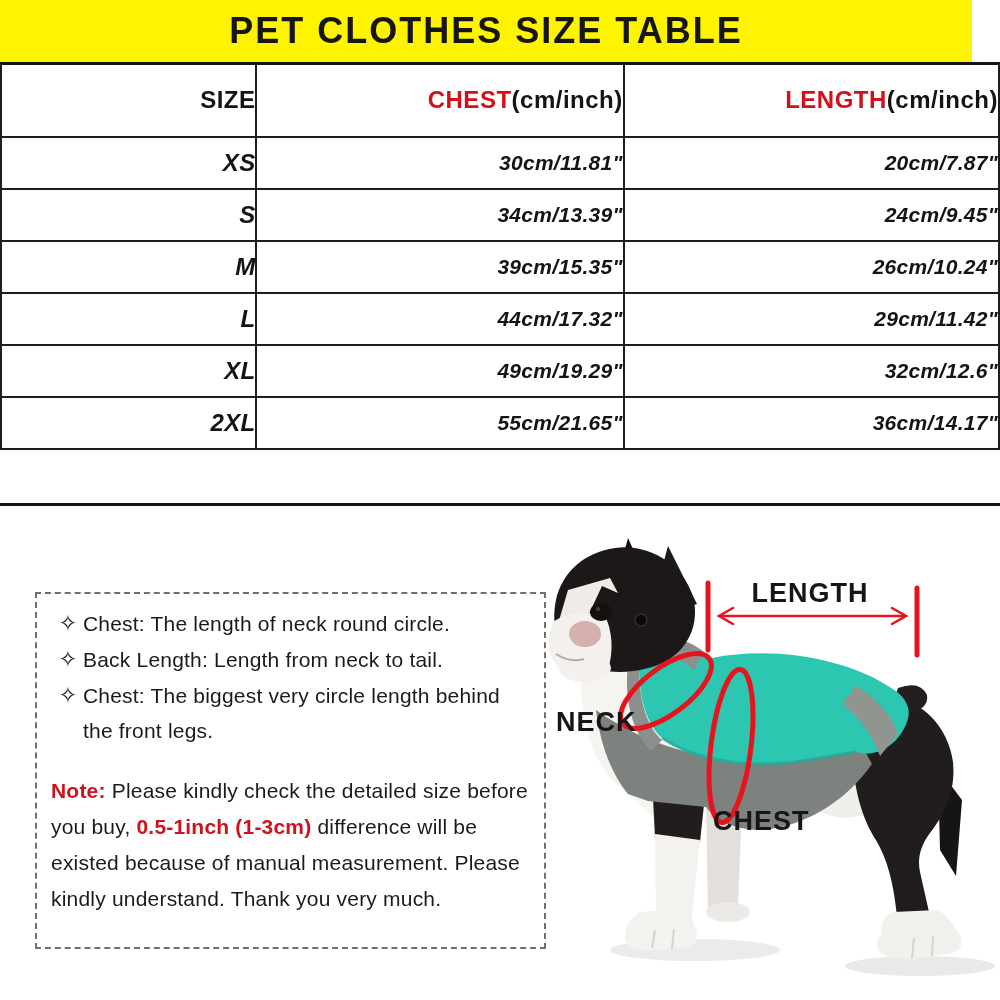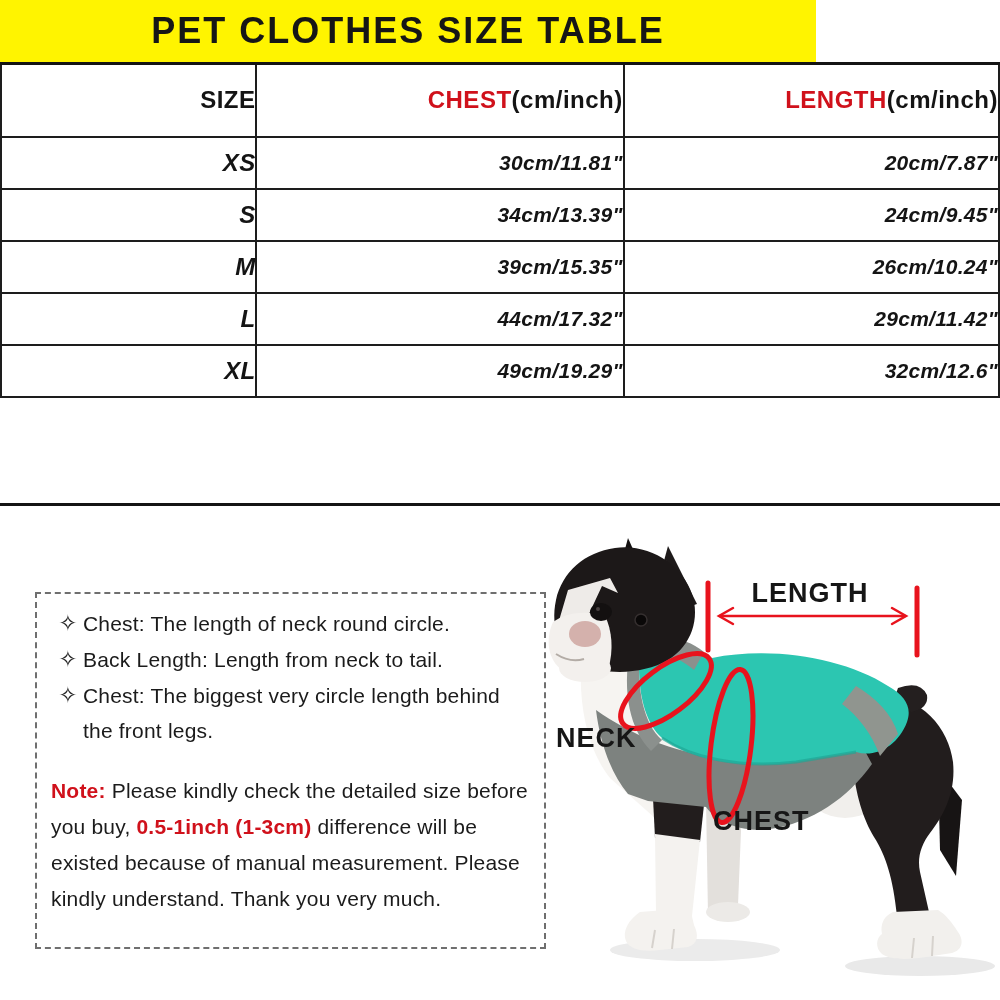--- a/index.html
+++ b/index.html
@@ -3,21 +3,21 @@
 <meta charset="utf-8">
 <style>
   html,body{margin:0;padding:0;}
   body{
     width:1000px;height:1000px;overflow:hidden;background:#ffffff;
     font-family:"Liberation Sans","DejaVu Sans",sans-serif;color:#111;
     position:relative;
   }
   
   .banner{
-    position:absolute;left:0;top:0;width:816px;height:62px;
+    position:absolute;left:0;top:0;width:972px;height:62px;
     background:#fff400;display:flex;align-items:center;justify-content:center;
   }
   .banner h1{
     margin:0;font-size:36px;font-weight:800;letter-spacing:2px;color:#161616;
   }
   
   .size-table{
     position:absolute;left:0;top:62px;width:1000px;
     border-collapse:collapse;table-layout:fixed;background:#fff;
   }
@@ -51,21 +51,21 @@
     margin:25px 0 0 2px;font-size:21px;line-height:36px;color:#1b1b1b;
     font-weight:500;letter-spacing:.2px;
   }
   .note-para .red-bold{color:#d0111b;font-weight:800;}
   
   .dog-svg{position:absolute;left:540px;top:530px;width:460px;height:460px;}
   .diagram-label{
     position:absolute;font-weight:800;color:#161616;letter-spacing:1px;font-size:27px;
   }
   #length-label{left:730px;top:578px;width:160px;text-align:center;}
-  #neck-label{left:556px;top:723px;}
+  #neck-label{left:556px;top:707px;}
   #chest-label{left:713px;top:806px;}
 </style>
 </head>
 <body>
 
 <div class="banner">
   <h1>PET CLOTHES SIZE TABLE</h1>
 </div>
 
 <table class="size-table">
@@ -99,20 +99,25 @@
     </tr>
     <tr>
       <td class="size-cell">L</td>
       <td>44cm/17.32"</td>
       <td>29cm/11.42"</td>
     </tr>
     <tr>
       <td class="size-cell">XL</td>
       <td>49cm/19.29"</td>
       <td>32cm/12.6"</td>
+    </tr>
+    <tr>
+      <td class="size-cell">2XL</td>
+      <td>55cm/21.65"</td>
+      <td>36cm/14.17"</td>
     </tr>
   </tbody>
 </table>
 <div class="tbl-border"></div>
 
 <div class="notes-box">
   <div class="bullet-row">
     <span class="bullet-glyph">✧</span>
     <span class="bullet-text">Chest: The length of neck round circle.</span>
   </div>

